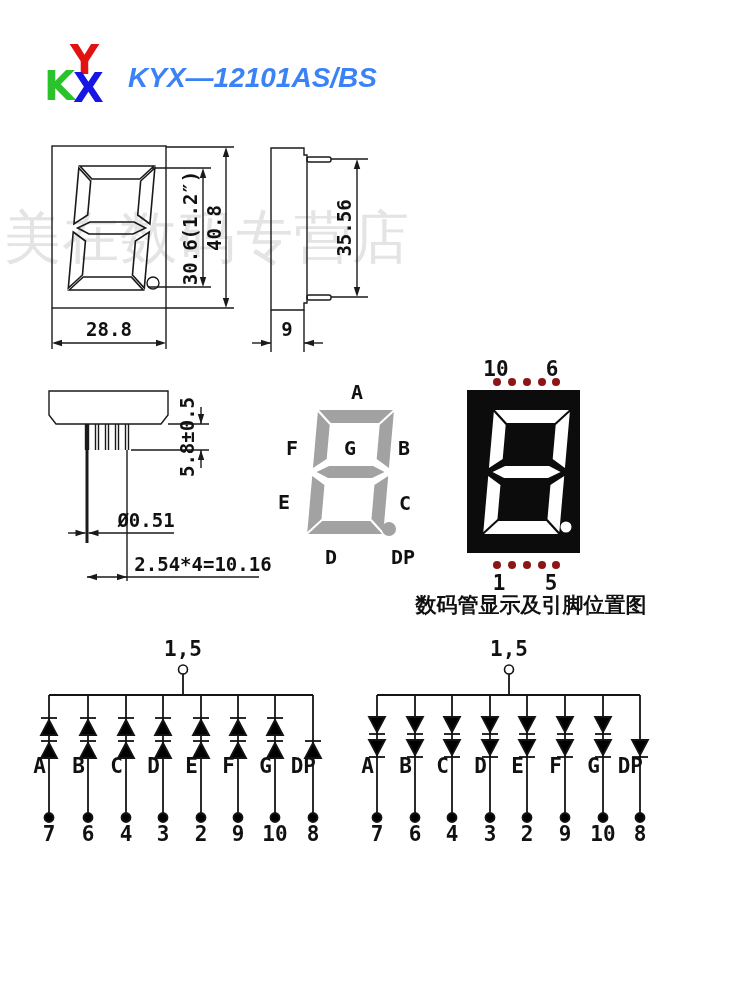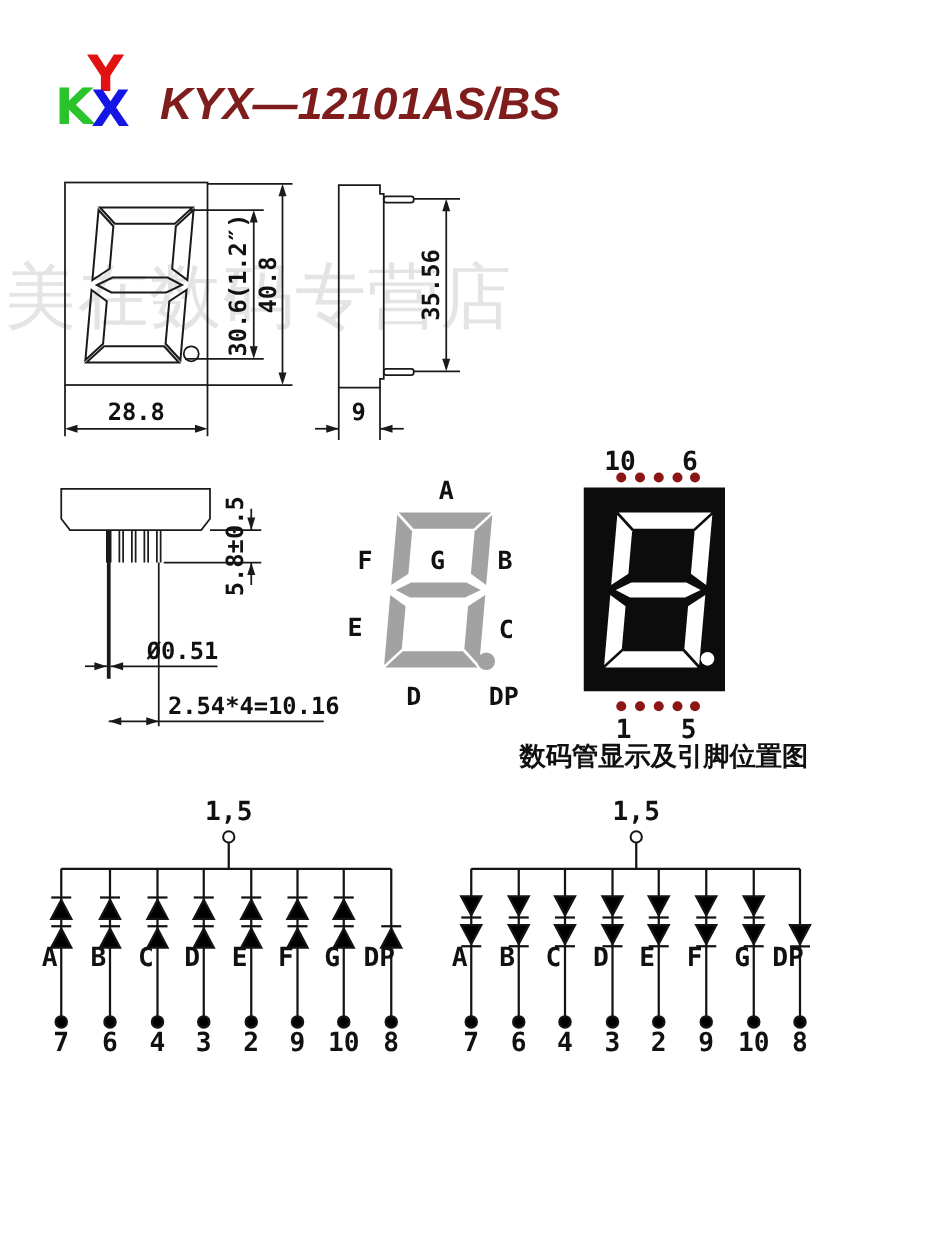--- a/index.html
+++ b/index.html
@@ -7,22 +7,22 @@
         font-family:"Liberation Sans",sans-serif;}
   .watermark{position:absolute;left:4px;top:200px;font-size:57px;letter-spacing:1px;
              color:#e4e4e4;font-family:"Liberation Serif",serif;white-space:nowrap;
              user-select:none;}
   .logo{position:absolute;left:44px;top:44px;width:70px;height:64px;
         font-family:"DejaVu Sans",sans-serif;font-weight:bold;font-size:40px;line-height:1;}
   .logo span{position:absolute;}
   .logo .ly{left:26px;top:-4px;color:#e31212;}
   .logo .lk{left:0px;top:22px;color:#2bc32b;}
   .logo .lx{left:29px;top:24px;color:#1515e6;}
-  .title{position:absolute;left:128px;top:62px;font-size:36px;font-weight:bold;
-         font-style:italic;color:#7f1d1d;white-space:nowrap;}
+  .title{position:absolute;left:128px;top:62px;font-size:28px;font-weight:bold;
+         font-style:italic;color:#3b82f6;white-space:nowrap;}
   svg.drawing{position:absolute;left:0;top:0;}
   .ln{stroke:#1a1a1a;stroke-width:1.4;fill:none;}
   .thk{stroke:#1a1a1a;stroke-width:3;fill:none;}
   .arr{fill:#1a1a1a;stroke:none;}
   .dim{font:bold 19px "DejaVu Sans Mono",monospace;fill:#111;}
   .lbl{font:bold 20px "DejaVu Sans Mono",monospace;fill:#111;}
   .pin{font:bold 21px "DejaVu Sans Mono",monospace;fill:#111;}
   .cn{font:bold 21px "Liberation Sans",sans-serif;fill:#111;}
   .ckt{stroke:#141414;stroke-width:1.8;}
   .ckt circle{fill:#ffffff;stroke:#141414;stroke-width:1.6;}

